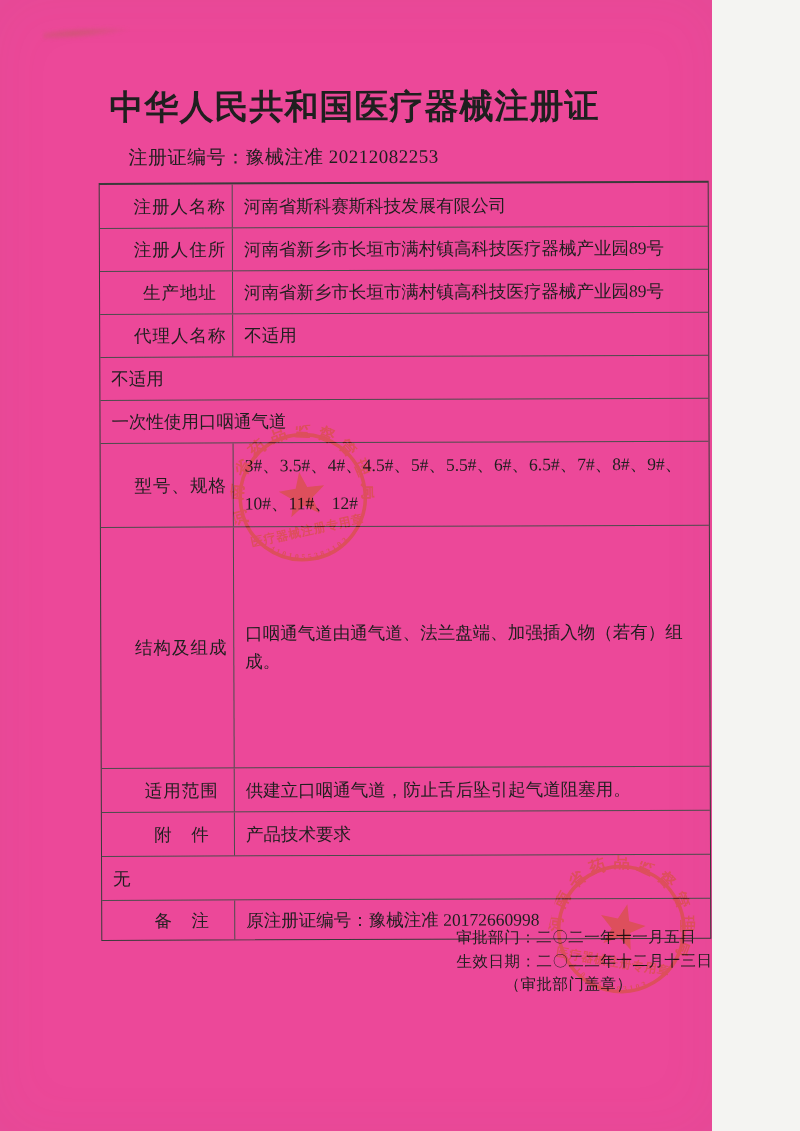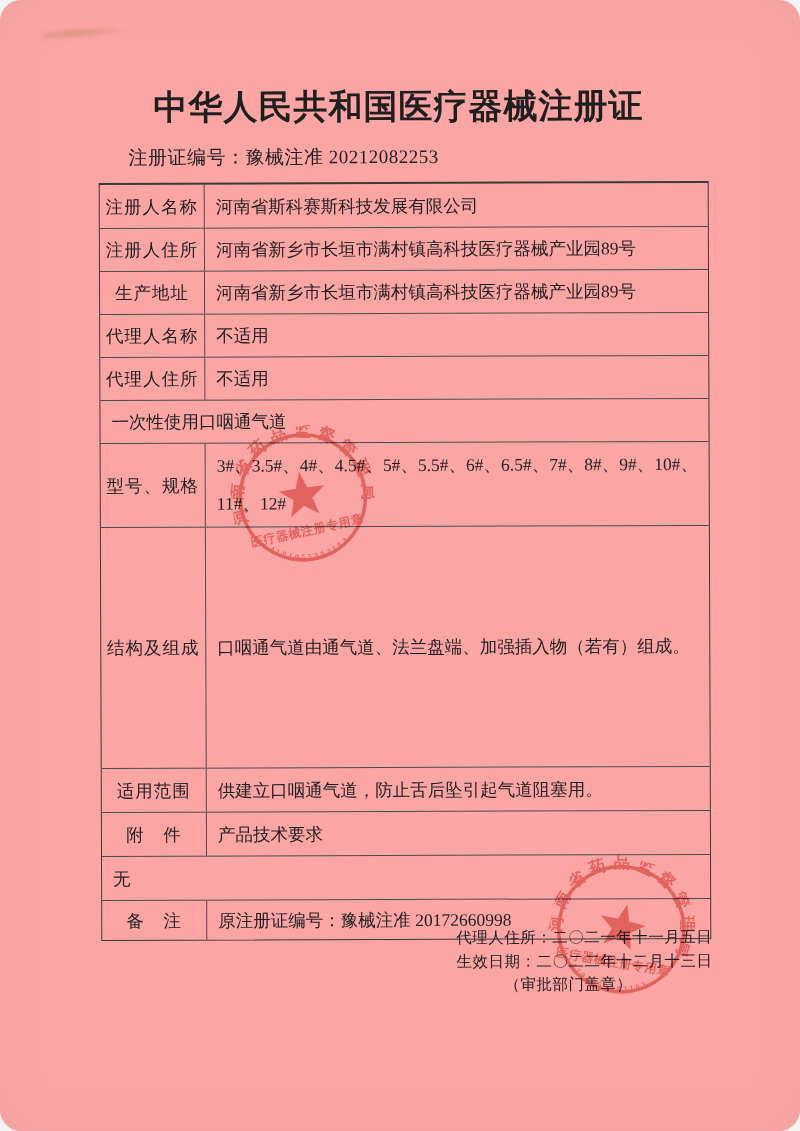--- a/index.html
+++ b/index.html
@@ -4,24 +4,23 @@
 <style>
   html,body{margin:0;padding:0;}
   body{
     width:800px;height:1131px;
     background:#f4f4f2;
     font-family:"Liberation Serif","DejaVu Serif",serif;
     color:#1f1f1f;
     overflow:hidden;
   }
   .page{
-    position:relative;width:800px;height:1131px;
-    background:#fca5a5;
+    position:relative;width:712px;height:1131px;
+    background:#ec4899;
     box-shadow:inset 0 0 60px rgba(120,110,95,.06);
-    border-radius:21px;
   }
   .tilt{position:absolute;inset:0;transform:rotate(-.2deg);}
 
   .smudge{
     position:absolute;left:45px;top:26px;width:88px;height:11px;
     background:radial-gradient(ellipse at 35% 50%, rgba(160,110,60,.35), rgba(160,110,60,0) 70%);
     filter:blur(1.5px);transform:rotate(-4deg);
   }
 
   .doc-title{
@@ -36,21 +35,21 @@
     position:absolute;left:100px;top:182px;width:608px;
     border:1.5px solid #3a3a3a;border-top-width:2px;
     display:flex;flex-direction:column;
     font-size:17.5px;
   }
   .row{display:flex;border-bottom:1px solid #4c4c4c;}
   .row:last-child{border-bottom:none;}
   .cell-label{
     width:104px;flex:0 0 104px;border-right:1px solid #4c4c4c;
     display:flex;align-items:center;justify-content:center;
-    text-align:center;letter-spacing:1px;
+    text-align:center;letter-spacing:1px;padding-left:28px;
   }
   .cell-value{
     flex:1;display:flex;align-items:center;
     padding:4px 10px 4px 11px;line-height:1.6;
   }
   .h43{min-height:43px;} .h42{min-height:42px;} .h81{min-height:81px;}
   .h240{min-height:240px;} .h39{min-height:39px;}
   .row-models .cell-value{line-height:2.15;padding-right:4px;}
 
   .footer-left{
@@ -99,21 +98,20 @@
       </div>
       <div class="row h42">
         <div class="cell-label">生产地址</div>
         <div class="cell-value">河南省新乡市长垣市满村镇高科技医疗器械产业园89号</div>
       </div>
       <div class="row h42">
         <div class="cell-label">代理人名称</div>
         <div class="cell-value">不适用</div>
       </div>
       <div class="row h42">
-        <div class="cell-label">代理人住所</div>
         <div class="cell-value">不适用</div>
       </div>
       <div class="row h42">
         <div class="cell-value">一次性使用口咽通气道</div>
       </div>
       <div class="row h81 row-models">
         <div class="cell-label">型号、规格</div>
         <div class="cell-value">3#、3.5#、4#、4.5#、5#、5.5#、6#、6.5#、7#、8#、9#、10#、11#、12#</div>
       </div>
       <div class="row h240">
@@ -133,21 +131,21 @@
       </div>
       <div class="row h39">
         <div class="cell-label">备　注</div>
         <div class="cell-value">原注册证编号：豫械注准 20172660998</div>
       </div>
     </div>
 
 
     <div class="footer-right">
       <div>
-        <span>代理人住所：</span><span>二〇二一年十一月五日</span>
+        <span>审批部门：</span><span>二〇二一年十一月五日</span>
       </div>
       <div>
         <span>生效日期：</span><span>二〇二二年十二月十三日</span>
       </div>
       <div class="seal-note">（审批部门盖章）</div>
     </div>
 
     <svg class="stamp stamp-mid" viewBox="0 0 200 200">
       <defs>
         <path id="s1top" d="M 22,132 A 85,85 0 1 1 178,132" fill="none"></path>

